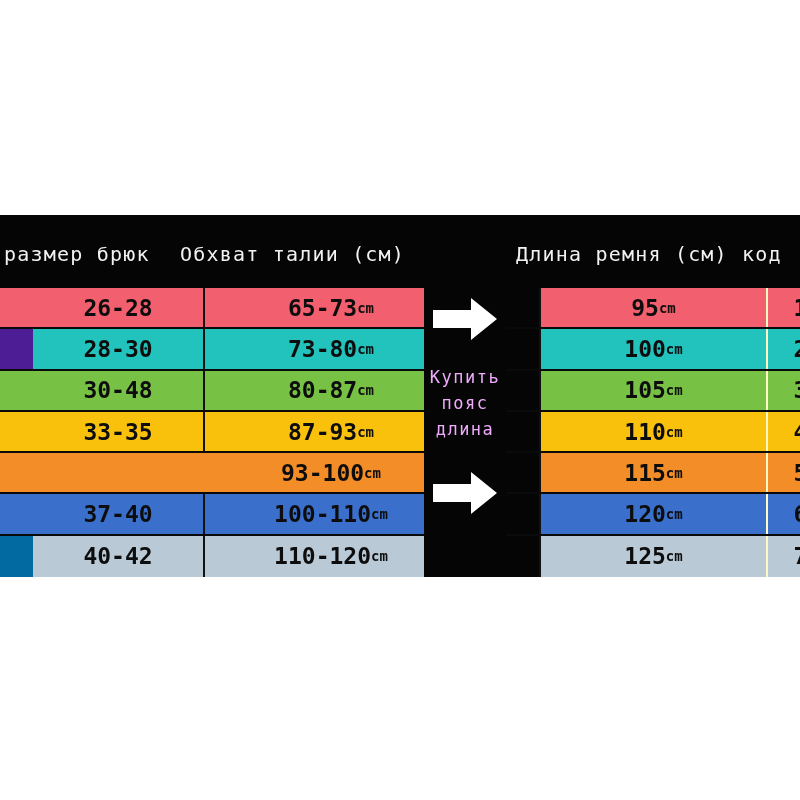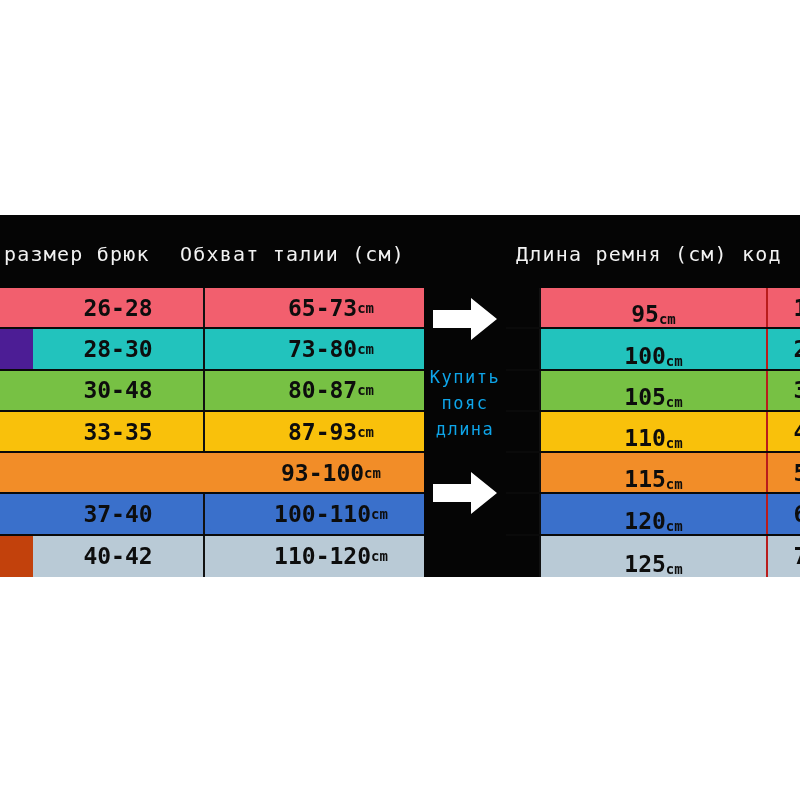--- a/index.html
+++ b/index.html
@@ -83,21 +83,21 @@
     font-size: 23px;
     font-weight: bold;
     letter-spacing: 0px;
     font-family: "DejaVu Sans Mono", "Liberation Mono", monospace;
     box-sizing: border-box;
     margin-left: 33px;
   }
   .c-size  { left: 0px;   width: 172px; border-right: 2px solid #111; }
   .c-waist { left: 172px; width: 252px; text-align: right; }
   .c-gap   { left: 424px; width: 82px; background: #050505 !important; }
-  .c-belt  { left: 506px; width: 229px; border-right: 2px solid #b91c1c; border-left: 2px solid #111; align-items: flex-end;}
+  .c-belt  { left: 506px; width: 229px; border-right: 2px solid #fef9c3; border-left: 2px solid #111;}
   .c-code  { left: 735px; width: 65px; }
 
   .unit { font-size: 14px; }
 
   
   #center-band {
     position: absolute;
     left: 424px;
     top: 73px;
     width: 82px;
@@ -115,21 +115,21 @@
   #arrow-bottom { top: 182px; }
 
   .arrow svg { display: block; width: 68px; height: 46px; }
 
   #cta-text {
     position: absolute;
     left: 0;
     top: 76px;
     width: 82px;
     text-align: center;
-    color: #0ea5e9;
+    color: #f0abfc;
     font-size: 17px;
     line-height: 26px;
     letter-spacing: 1.5px;
     font-family: "DejaVu Sans Mono", "Liberation Mono", monospace;
   }
   #cta-text div { white-space: nowrap; }
 </style>
 </head>
 <body>
 
@@ -179,21 +179,21 @@
           <div class="cell c-belt" style="background: rgb(242, 141, 40);">115<span class="unit">cm</span></div>
           <div class="cell c-code" style="background: rgb(242, 141, 40);">5</div>
         </div>
         <div class="row" style="background: rgb(58, 112, 203);">
           <div class="cell c-size" style="background: rgb(58, 112, 203);">37-40</div>
           <div class="cell c-waist" style="background: rgb(58, 112, 203); border-radius: 16px;">100-110<span class="unit">cm</span></div>
           <div class="cell c-gap" style="background: rgb(5, 5, 5);"></div>
           <div class="cell c-belt" style="background: rgb(58, 112, 203);">120<span class="unit">cm</span></div>
           <div class="cell c-code" style="background: rgb(58, 112, 203);">6</div>
         </div>
-        <div class="row" style="background: #c2410c;">
+        <div class="row" style="background: #0369a1;">
           <div class="cell c-size" style="background: rgb(185, 202, 214);">40-42</div>
           <div class="cell c-waist" style="background: rgb(185, 202, 214);">110-120<span class="unit">cm</span></div>
           <div class="cell c-gap" style="background: rgb(5, 5, 5);"></div>
           <div class="cell c-belt" style="background: rgb(185, 202, 214);">125<span class="unit">cm</span></div>
           <div class="cell c-code" style="background: rgb(185, 202, 214);">7</div>
         </div>
       </div>
 
     <div id="center-band">
       <div class="arrow" id="arrow-top">

